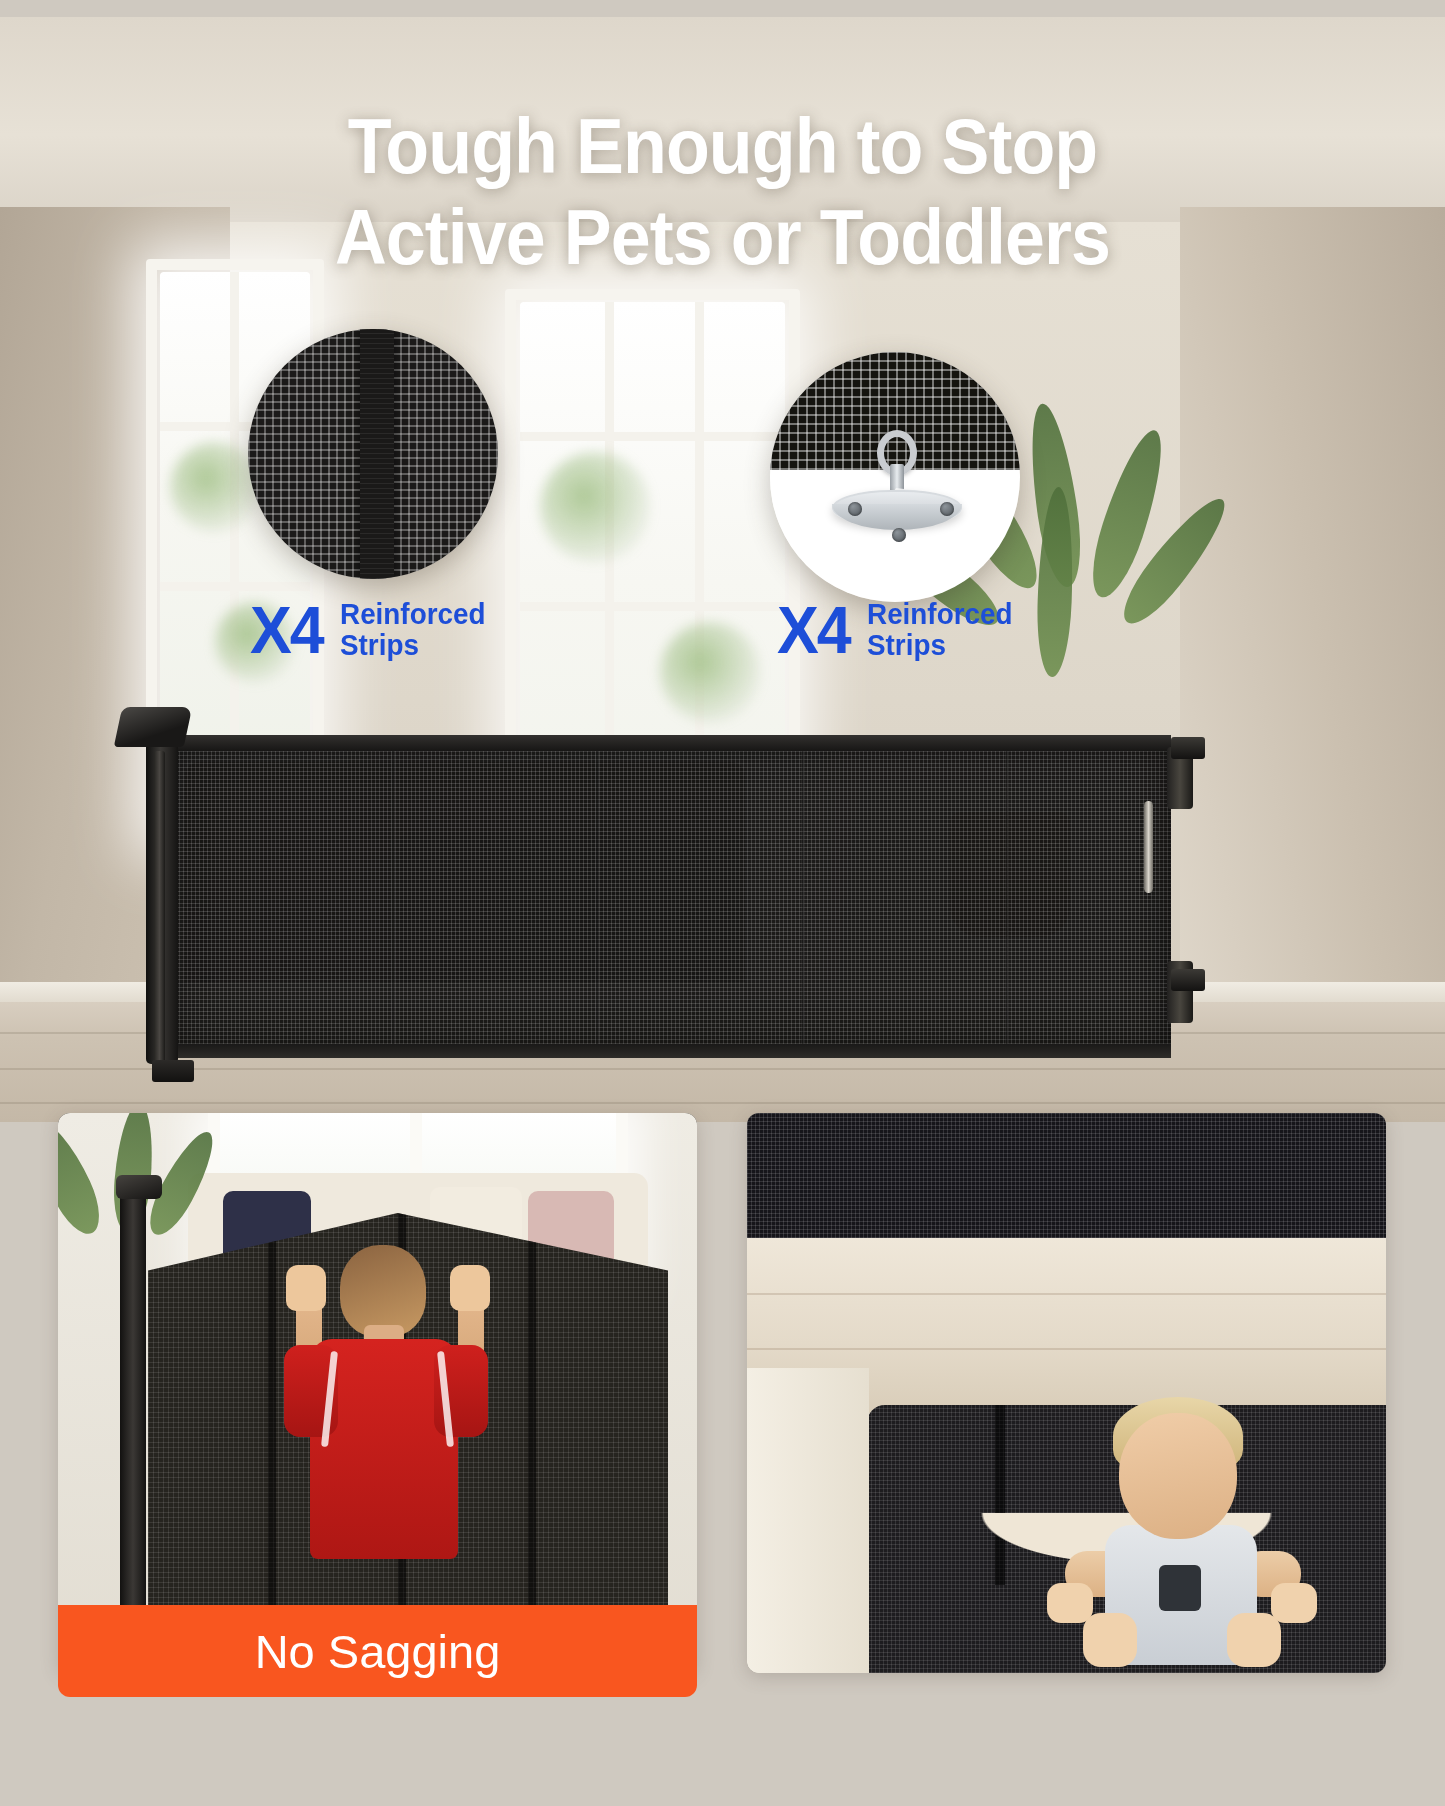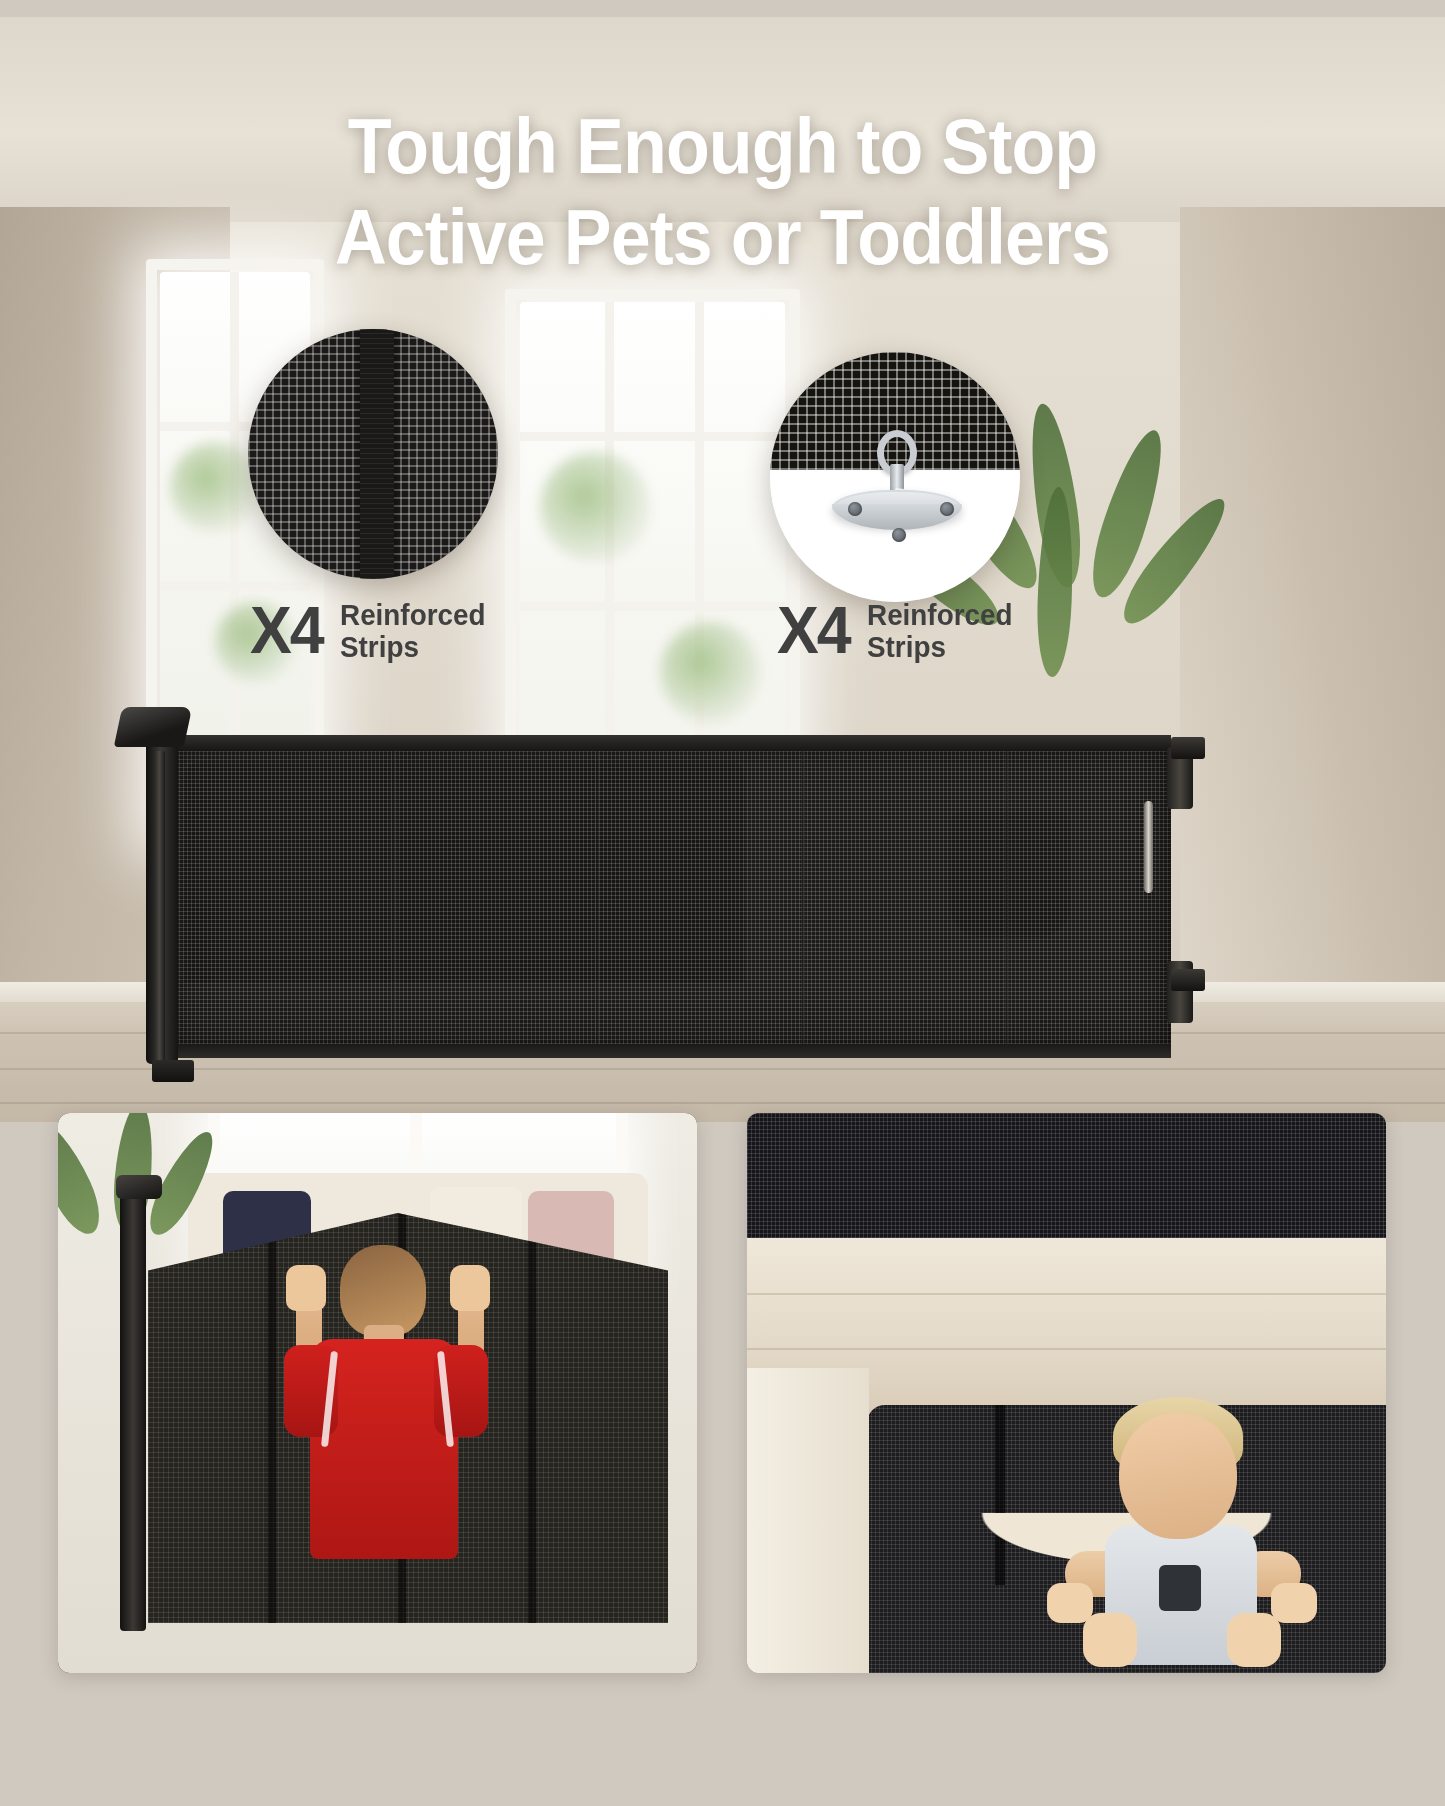--- a/index.html
+++ b/index.html
@@ -232,22 +232,22 @@
     background:radial-gradient(circle at 35% 30%,#8e959b,#4e5459);
     box-shadow:inset 0 0 3px rgba(0,0,0,.6);
   }
   .hw-crystal {
     position:absolute; left:118px; top:136px; width:40px; height:30px;
     background:linear-gradient(140deg,rgba(255,255,255,.95),rgba(200,208,214,.7));
     clip-path:polygon(20% 0,80% 10%,100% 55%,70% 100%,25% 92%,0 45%);
   }
 
   .callout-label {
-    position:absolute; display:flex; align-items:flex-end; gap:12px;
-    color:#404040;
+    position:absolute; display:flex; align-items:center; gap:12px;
+    color:#1d4ed8;
   }
   .x4 {
     font-size:66px; font-weight:bold; line-height:1;
     letter-spacing:-2px;
     transform:scaleX(.95);
   }
   .label-lines {
     font-size:29px; font-weight:bold; line-height:1.08;
     transform:scaleX(.96);
   }
@@ -587,13 +587,16 @@
       <div class="baby-hand" style="left:524px;"></div>
       <div class="baby-body"></div>
       <div class="baby-logo"></div>
       <div class="baby-leg" style="left:336px;"></div>
       <div class="baby-leg" style="left:480px;"></div>
       <div class="baby-hair"></div>
       <div class="baby-head"></div>
     </div>
   </div>
 
+  <div class="caption-wrap cw-left">
+    <div class="cap-inner">No Sagging</div>
+  </div>
 </div>
 
 </body></html>

